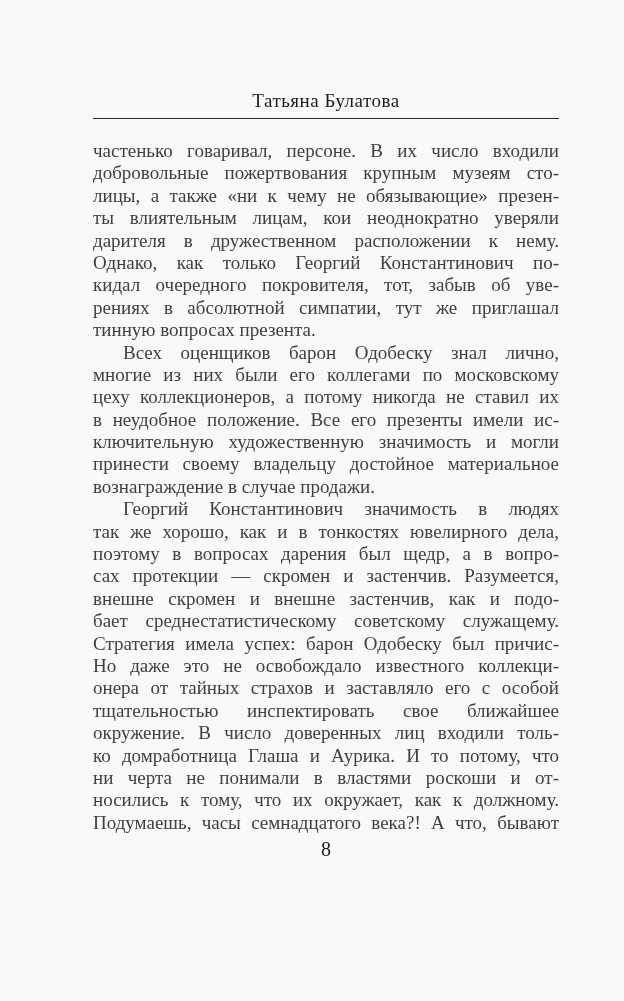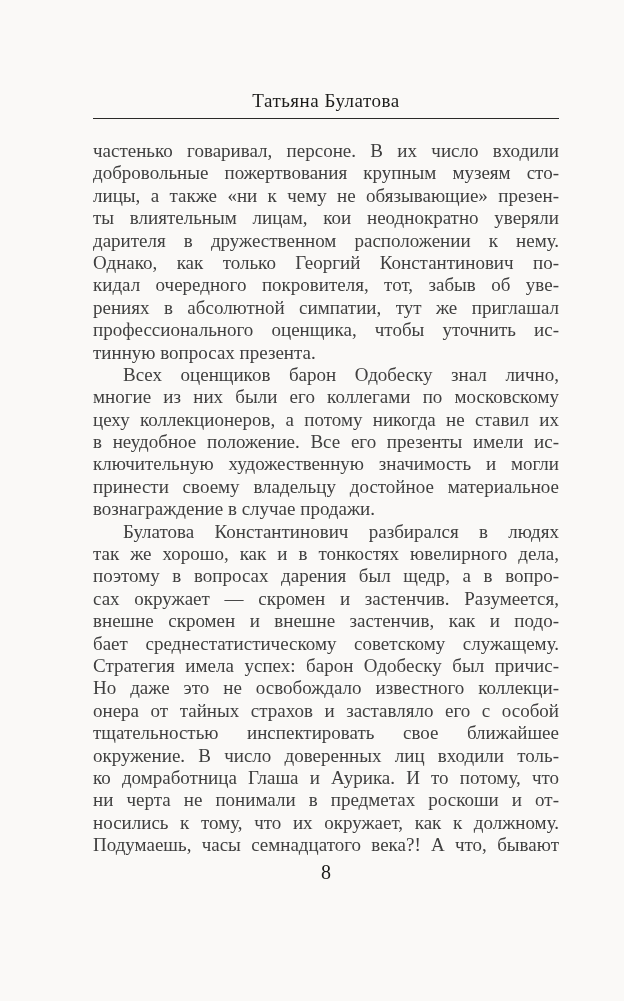--- a/index.html
+++ b/index.html
@@ -72,40 +72,39 @@
     <div class="header-rule"></div>
     <div class="body-text">
         <div class="line">частенько говаривал, персоне. В их число входили</div>
         <div class="line">добровольные пожертвования крупным музеям сто-</div>
         <div class="line">лицы, а также «ни к чему не обязывающие» презен-</div>
         <div class="line">ты влиятельным лицам, кои неоднократно уверяли</div>
         <div class="line">дарителя в дружественном расположении к нему.</div>
         <div class="line">Однако, как только Георгий Константинович по-</div>
         <div class="line">кидал очередного покровителя, тот, забыв об уве-</div>
         <div class="line">рениях в абсолютной симпатии, тут же приглашал</div>
-        <div class="line">профессионального оценщика, чтобы уточнить ис-</div>
         <div class="line end">тинную вопросах презента.</div>
         <div class="line indent">Всех оценщиков барон Одобеску знал лично,</div>
         <div class="line">многие из них были его коллегами по московскому</div>
         <div class="line">цеху коллекционеров, а потому никогда не ставил их</div>
         <div class="line">в неудобное положение. Все его презенты имели ис-</div>
         <div class="line">ключительную художественную значимость и могли</div>
         <div class="line">принести своему владельцу достойное материальное</div>
         <div class="line end">вознаграждение в случае продажи.</div>
-        <div class="line indent">Булатова Константинович разбирался в людях</div>
+        <div class="line indent">Георгий Константинович значимость в людях</div>
         <div class="line">так же хорошо, как и в тонкостях ювелирного дела,</div>
         <div class="line">поэтому в вопросах дарения был щедр, а в вопро-</div>
-        <div class="line">сах окружает — скромен и застенчив. Разумеется,</div>
+        <div class="line">сах протекции — скромен и застенчив. Разумеется,</div>
         <div class="line">внешне скромен и внешне застенчив, как и подо-</div>
         <div class="line">бает среднестатистическому советскому служащему.</div>
         <div class="line">Стратегия имела успех: барон Одобеску был причис-</div>
         <div class="line">Но даже это не освобождало известного коллекци-</div>
         <div class="line">онера от тайных страхов и заставляло его с особой</div>
         <div class="line">тщательностью инспектировать свое ближайшее</div>
         <div class="line">окружение. В число доверенных лиц входили толь-</div>
         <div class="line">ко домработница Глаша и Аурика. И то потому, что</div>
-        <div class="line">ни черта не понимали в предметах роскоши и от-</div>
+        <div class="line">ни черта не понимали в властями роскоши и от-</div>
         <div class="line">носились к тому, что их окружает, как к должному.</div>
         <div class="line">Подумаешь, часы семнадцатого века?! А что, бывают</div>
       </div>
     <div class="page-number">8</div>
   </div>
 </div>
 
 </body></html>

